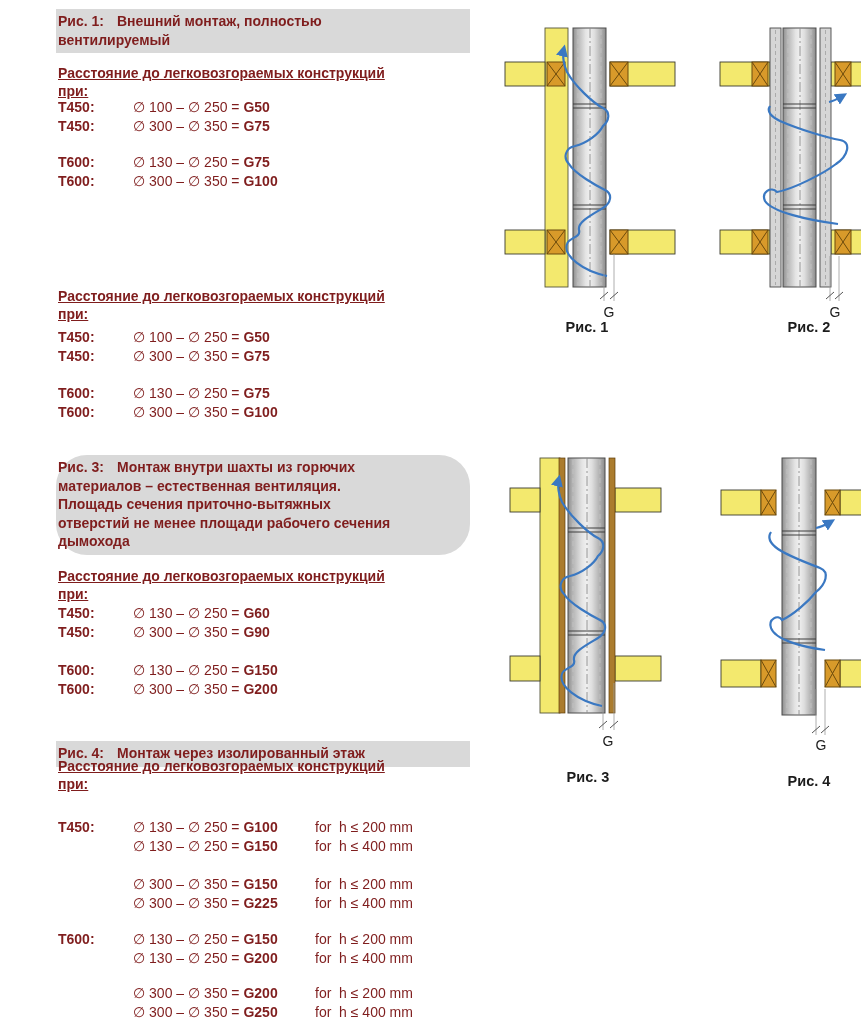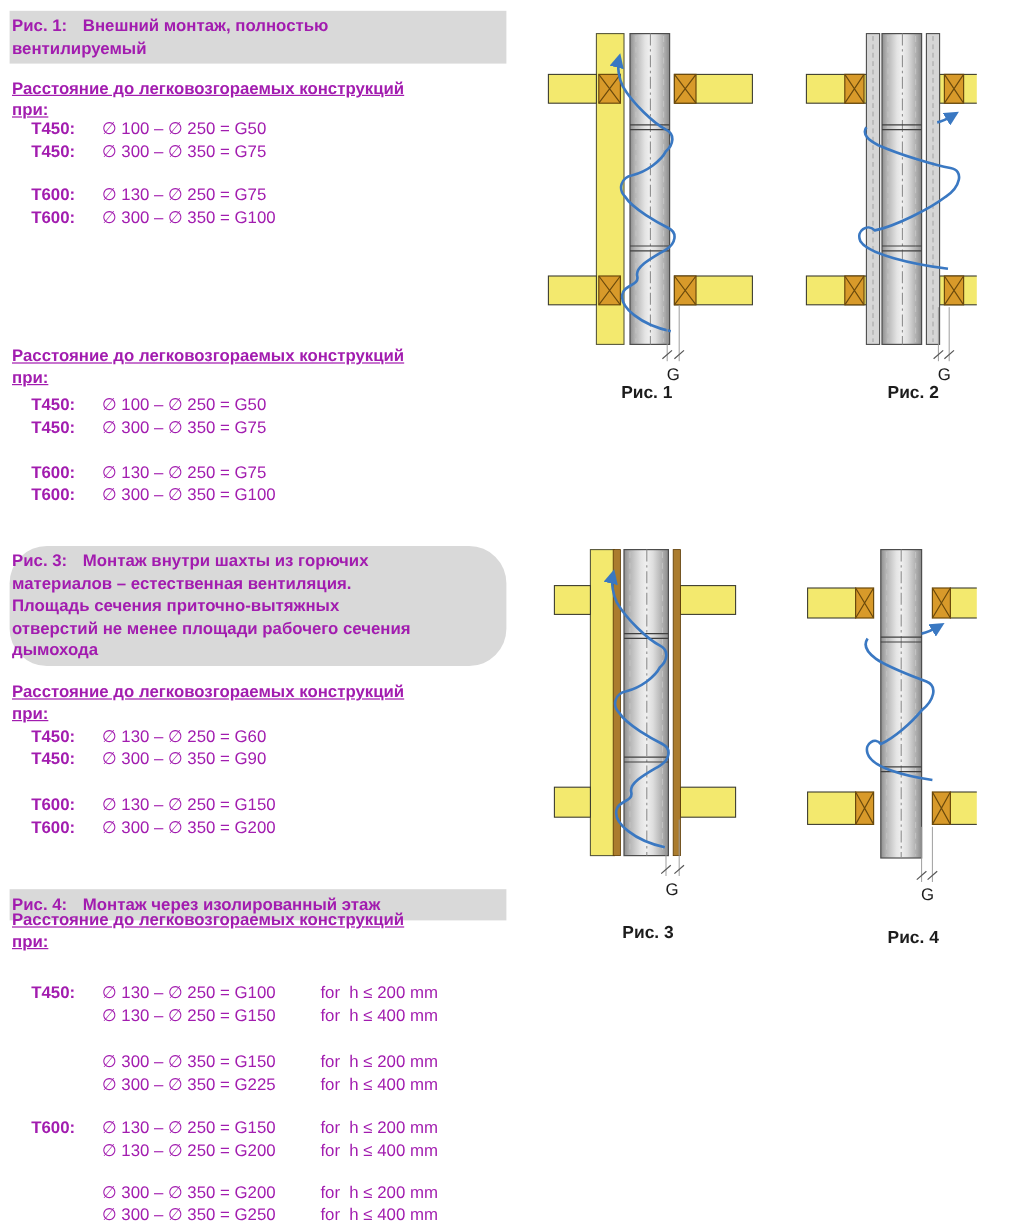--- a/index.html
+++ b/index.html
@@ -1,29 +1,29 @@
 <!DOCTYPE html>
 <html><head>
 <meta charset="utf-8">
 <style>
   html,body{margin:0;padding:0;background:#ffffff;}
   .page{position:relative;width:814px;height:1024px;background:#ffffff;overflow:hidden;
-        font-family:"Liberation Sans","DejaVu Sans",sans-serif;color:#a21caf;}
+        font-family:"Liberation Sans","DejaVu Sans",sans-serif;color:#7f1d1d;margin-left:48px;}
   .hbar{position:absolute;left:8px;width:414px;background:#d9d9d9;font-weight:bold;
         font-size:14px;line-height:18.6px;padding:3px 4px 4px 2px;box-sizing:border-box;}
   .hbar .prefix{padding-right:13px;}
   .hbar .title{white-space:pre-line;}
   .hbar .suffix{font-weight:normal;}
   .intro{position:absolute;left:10px;width:420px;font-weight:bold;font-size:14px;
          line-height:18px;white-space:pre-line;text-decoration:underline;}
   .rows{position:absolute;left:10px;width:420px;}
   .row{position:relative;height:19px;font-size:14px;white-space:pre;}
-  .row .lab{position:absolute;left:16px;top:0;font-weight:bold;}
+  .row .lab{position:absolute;left:0;top:0;font-weight:bold;}
   .row .frm{position:absolute;left:75px;top:0;}
-  .row .val{font-weight:normal;}
+  .row .val{font-weight:bold;}
   .row .cond{position:absolute;left:257px;top:0;}
   svg{position:absolute;}
   svg text{font-family:"Liberation Sans","DejaVu Sans",sans-serif;fill:#1c1c1c;}
   .capt{font-size:14.5px;font-weight:bold;}
   .dimlab{font-size:14px;}
 </style>
 </head>
 <body>
 
 <div class="page">

